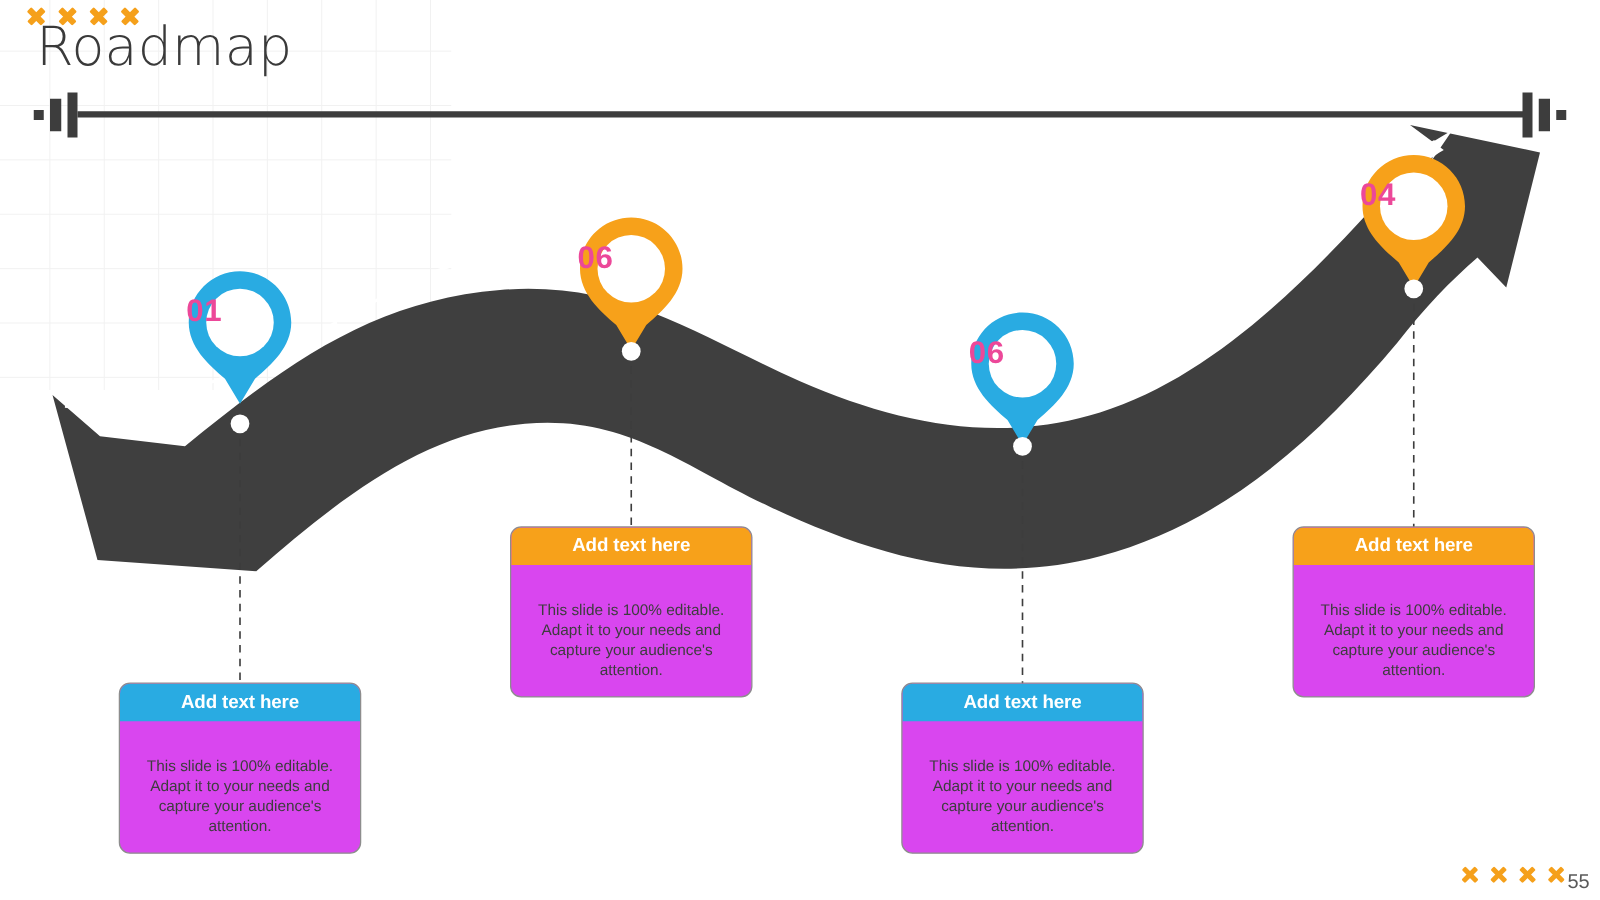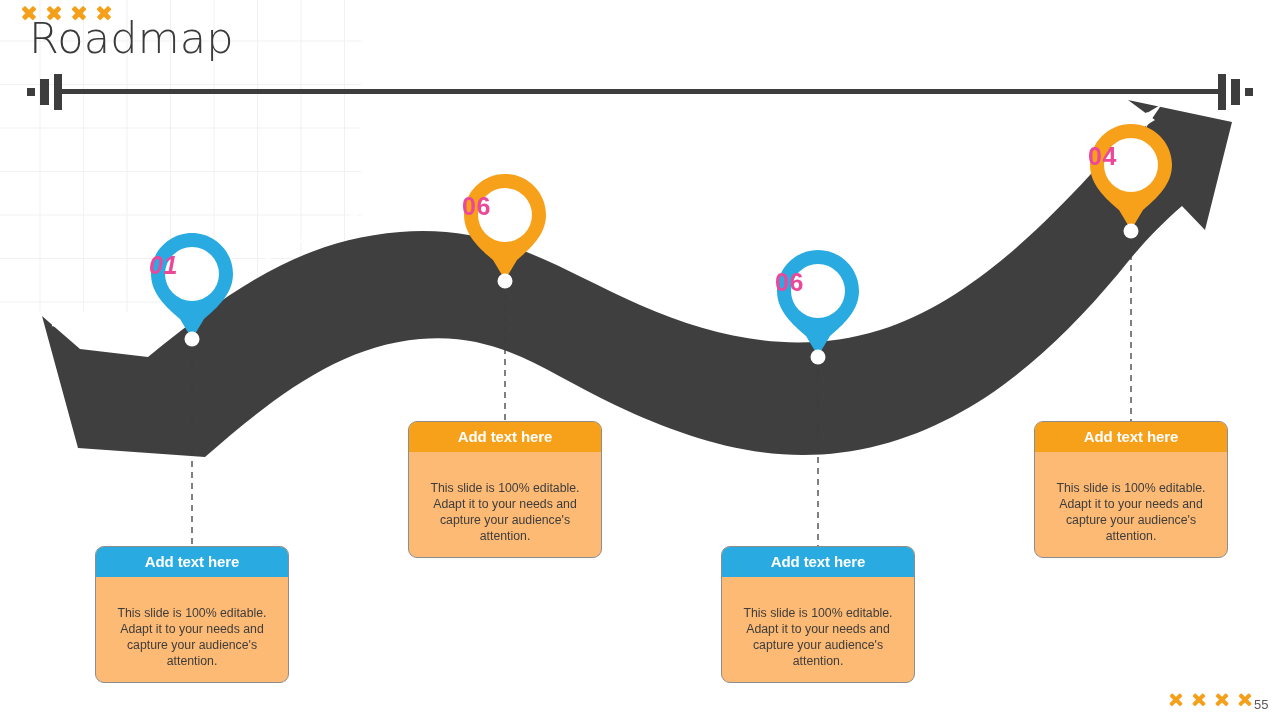--- a/index.html
+++ b/index.html
@@ -107,21 +107,21 @@
     font-weight: bold;
     color: #ec4899;
     letter-spacing: 0.5px;
     font-family: "Liberation Sans", sans-serif;
   }
 
   
   .card {
     position: absolute;
     width: 194px;
-    background: #fdba74;
+    background: #d946ef;
     border: 1px solid #8d8d8d;
     border-radius: 9px;
     overflow: hidden;
     box-sizing: border-box;
   }
   .card-header {
     height: 30px;
     line-height: 30px;
     text-align: center;
     color: #ffffff;
@@ -146,21 +146,21 @@
     gap: 7px;
   }
   #xmark-row-bottom .xmark { width: 16px; height: 16px; }
   #xmark-row-bottom .xmark::before,
   #xmark-row-bottom .xmark::after { width: 15px; height: 4.4px; }
 
   #page-number {
     position: absolute;
     left: 1254px;
     top: 697px;
-    font-size: 13px;
+    font-size: 16px;
     color: #5a5a5a;
   }
 </style>
 </head>
 <body>
 
 <div id="bg-grid"></div>
 
 <div id="xmark-row-top">
   <span class="xmark"></span>
@@ -216,21 +216,21 @@
       M 1162,4 L 1142,16 L 1148,20 L 1145,29 Z"></path>
 </svg>
 
 <svg id="connectors-svg" viewBox="0 0 1280 720">
   <line x1="192" y1="340" x2="192" y2="548" stroke="#3D3D3D" stroke-width="1.3" stroke-dasharray="6 5"></line>
   <line x1="505" y1="282" x2="505" y2="423" stroke="#3D3D3D" stroke-width="1.3" stroke-dasharray="6 5"></line>
   <line x1="818" y1="358" x2="818" y2="548" stroke="#3D3D3D" stroke-width="1.3" stroke-dasharray="6 5"></line>
   <line x1="1131" y1="232" x2="1131" y2="423" stroke="#3D3D3D" stroke-width="1.3" stroke-dasharray="6 5"></line>
 </svg>
 
-<div class="pin" style="left:149px; top:231px;font-style:italic;">
+<div class="pin" style="left:149px; top:215px;">
   <svg viewBox="0 0 86 112" width="86" height="112">
     <path d="M43,2 C20.4,2 2,20.4 2,43 C2,62.5 17.5,76.5 31,88 L43,108 L55,88 C68.5,76.5 84,62.5 84,43 C84,20.4 65.6,2 43,2 Z" fill="#29ABE2"></path>
     <circle cx="43" cy="43" r="27" fill="#FFFFFF"></circle>
   </svg>
   <div class="pin-label">01</div>
 </div>
 
 <div class="pin" style="left:462px; top:172px;">
   <svg viewBox="0 0 86 112" width="86" height="112">
     <path d="M43,2 C20.4,2 2,20.4 2,43 C2,62.5 17.5,76.5 31,88 L43,108 L55,88 C68.5,76.5 84,62.5 84,43 C84,20.4 65.6,2 43,2 Z" fill="#F7A11A"></path>

